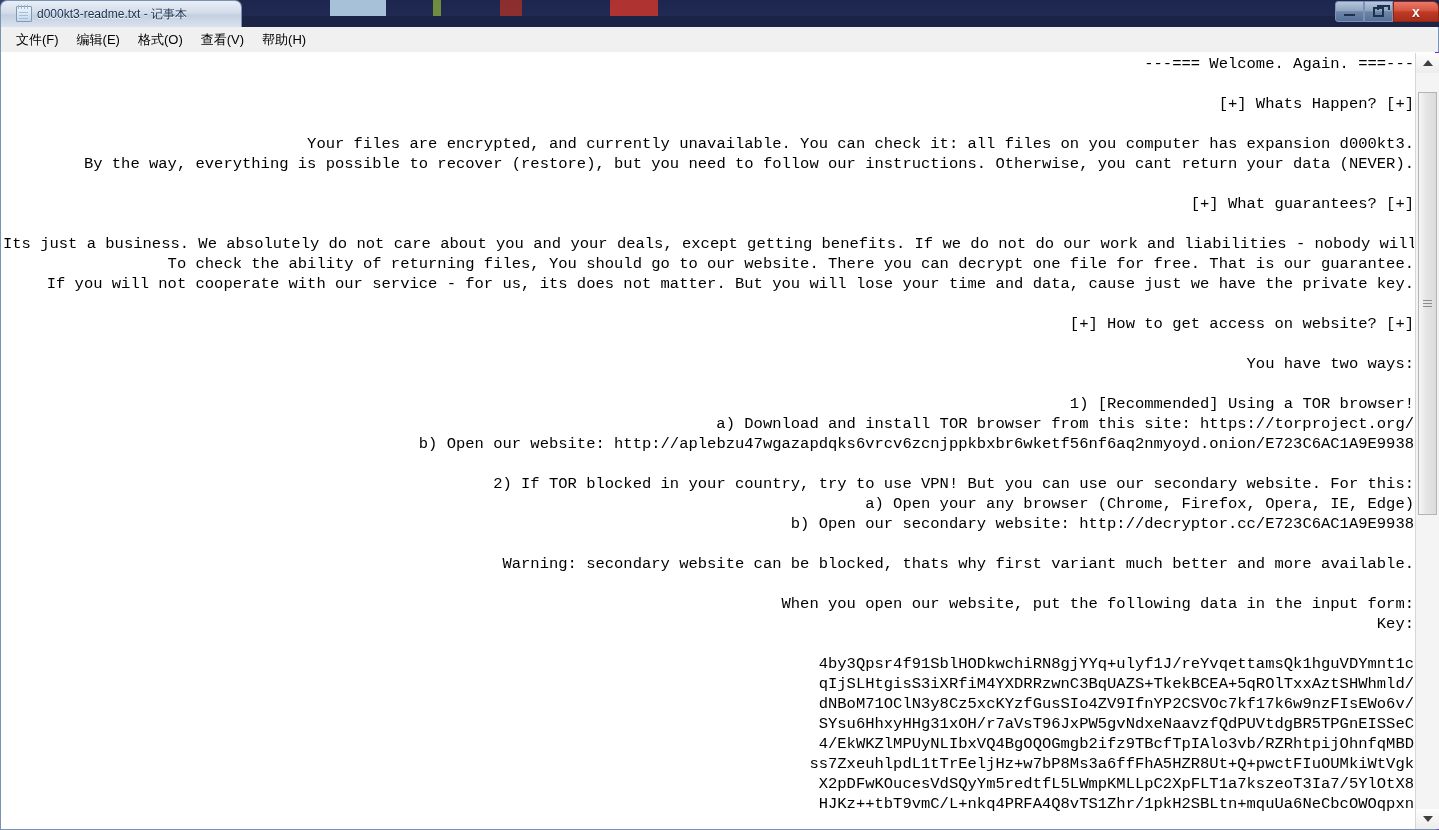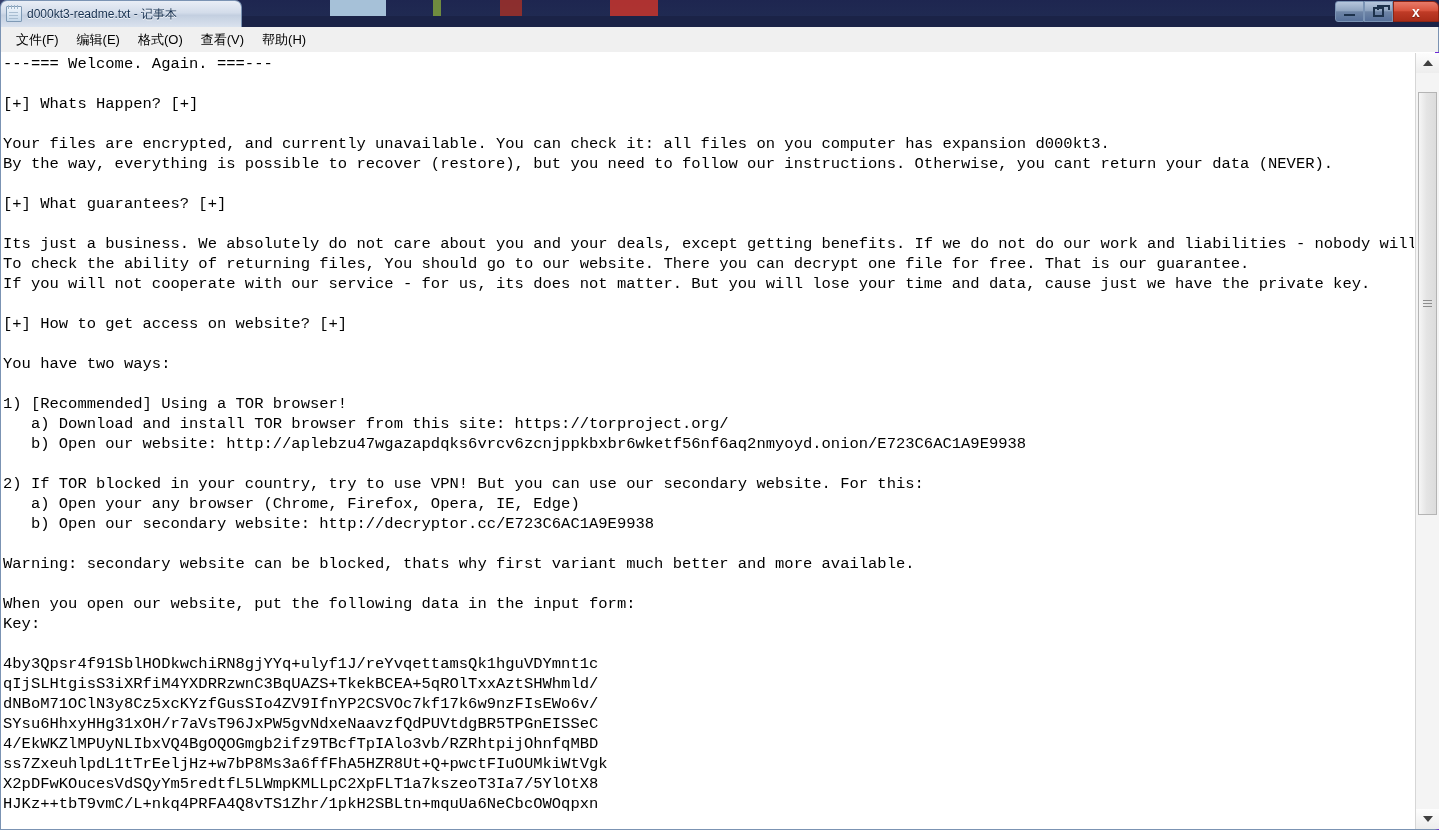--- a/index.html
+++ b/index.html
@@ -30,21 +30,21 @@
   }
   #titlebar {
     position: absolute; left: 0; top: 0;
     width: 242px; height: 27px;
     background: linear-gradient(180deg,#e9eef6 0%, #d3dcea 45%, #c3cfe0 55%, #dae2ee 100%);
     border: 1px solid #7b93b3;
     border-bottom: none;
     border-top-left-radius: 7px;
     border-top-right-radius: 7px;
     display: flex; align-items: center;
-    padding-left: 5px;
+    padding-left: 15px;
     overflow: hidden;
   }
   #notepad-icon {
     width: 16px; height: 16px; flex: 0 0 16px;
     position: relative; margin-right: 5px;
     background: linear-gradient(180deg,#eef4fb 0%,#c5d8ea 100%);
     border: 1px solid #7f9ab5;
     border-radius: 1px;
   }
   #notepad-icon::before {
@@ -118,20 +118,21 @@
 
   
   #text-client {
     position: absolute; left: 0; top: 52px;
     width: 1439px; height: 778px;
     background: #ffffff;
     border-left: 1px solid #7b93b3;
     border-right: 4px solid #6d28d9;
     border-bottom: 1px solid #7b93b3;
     overflow: hidden;
+    text-align: right;
   }
   #text-body {
     position: absolute; left: 1px; top: 2px;
     width: 1412px; height: 776px;
     overflow: hidden;
     font-family: "Liberation Mono", "DejaVu Sans Mono", monospace;
     font-size: 15.5px;
     line-height: 20px;
     color: #000;
     white-space: pre;

